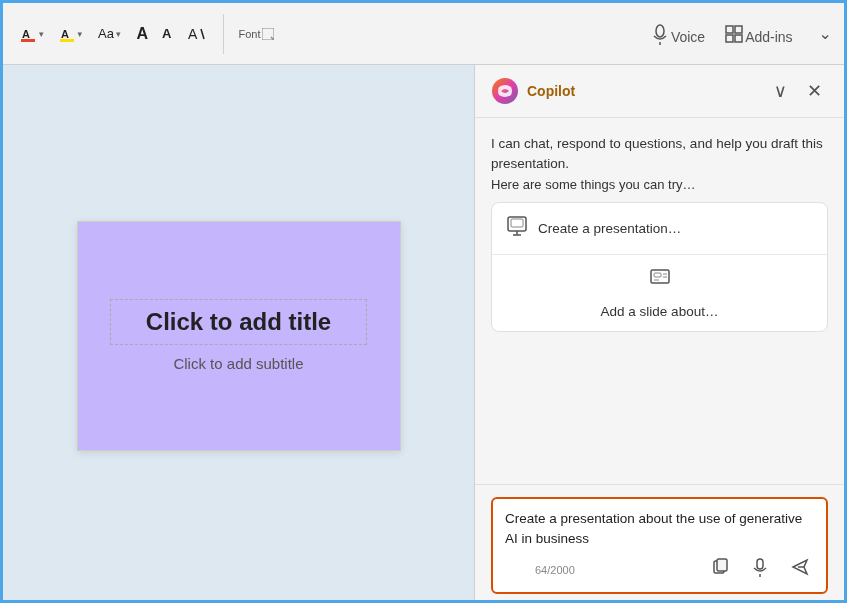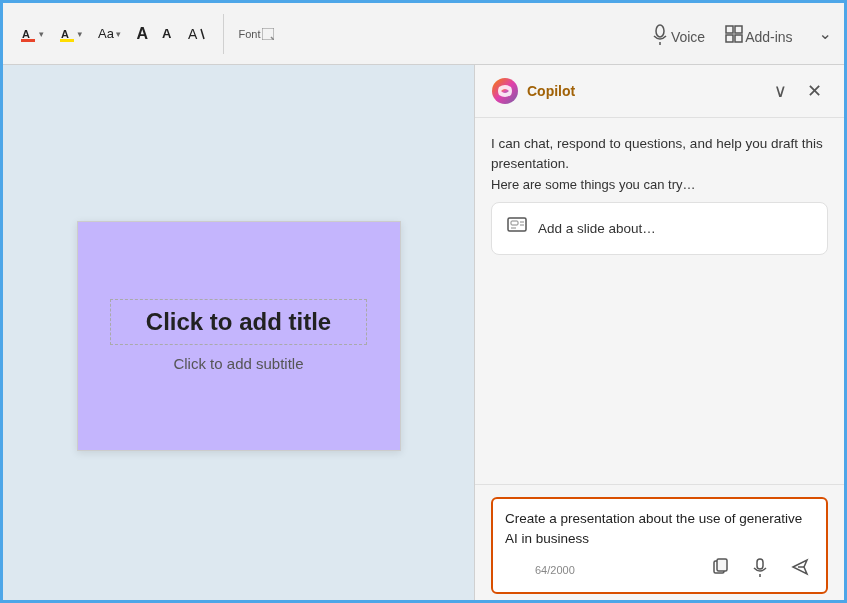--- a/index.html
+++ b/index.html
@@ -181,21 +181,21 @@
     .suggestion-item {
       display: flex;
       align-items: center;
       gap: 10px;
       padding: 12px 14px;
       font-size: 13.5px;
       color: #333;
       cursor: pointer;
       border-bottom: 1px solid #e8e8e8;
     }
-    .suggestion-item:last-child { border-bottom: none; }
+    .suggestion-item:last-child { border-bottom: none; flex-direction: column; }
     .suggestion-icon {
       font-size: 18px;
       color: #555;
       flex-shrink: 0;
     }
 
     
     .copilot-input-area {
       padding: 12px 16px 8px;
       border-top: 1px solid #e0e0e0;
@@ -354,20 +354,31 @@
       <span class="copilot-title">Copilot</span>
       <button class="copilot-header-btn">∨</button>
       <button class="copilot-header-btn">✕</button>
     </div>
 
     <div class="copilot-content">
       <p class="copilot-intro">I can chat, respond to questions, and help you draft this presentation.</p>
       <p class="copilot-try-text">Here are some things you can try…</p>
 
       <div class="copilot-suggestions">
+        <div class="suggestion-item">
+          <span class="suggestion-icon">
+            <svg width="22" height="22" viewBox="0 0 22 22" fill="none">
+                <rect x="2" y="2" width="18" height="14" rx="2" stroke="#555" stroke-width="1.5" fill="none"></rect>
+                <rect x="5" y="4" width="12" height="8" rx="1" stroke="#888" stroke-width="1" fill="none"></rect>
+                <line x1="11" y1="16" x2="11" y2="20" stroke="#555" stroke-width="1.5"></line>
+                <line x1="7" y1="20" x2="15" y2="20" stroke="#555" stroke-width="1.5"></line>
+              </svg>
+          </span>
+          <span>Create a presentation…</span>
+        </div>
         <div class="suggestion-item">
           <span class="suggestion-icon">
             <svg width="22" height="22" viewBox="0 0 22 22" fill="none">
                 <rect x="2" y="3" width="18" height="13" rx="1.5" stroke="#555" stroke-width="1.5" fill="none"></rect>
                 <rect x="5" y="6" width="7" height="4" rx="1" stroke="#888" stroke-width="1" fill="none"></rect>
                 <line x1="14" y1="7" x2="18" y2="7" stroke="#888" stroke-width="1"></line>
                 <line x1="14" y1="10" x2="18" y2="10" stroke="#888" stroke-width="1"></line>
                 <line x1="5" y1="13" x2="10" y2="13" stroke="#888" stroke-width="1"></line>
               </svg>
           </span>

